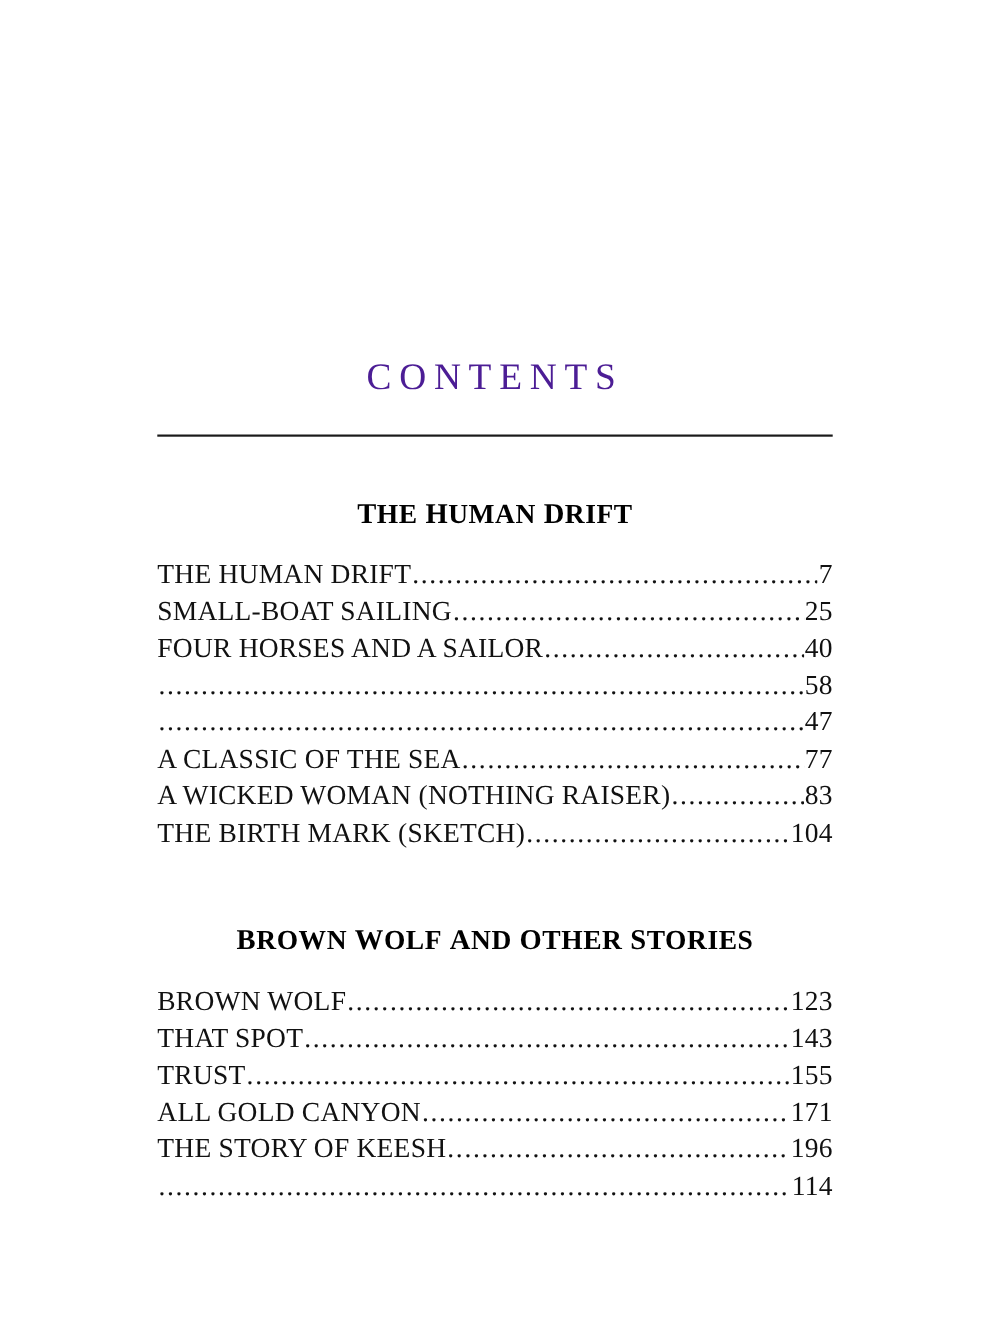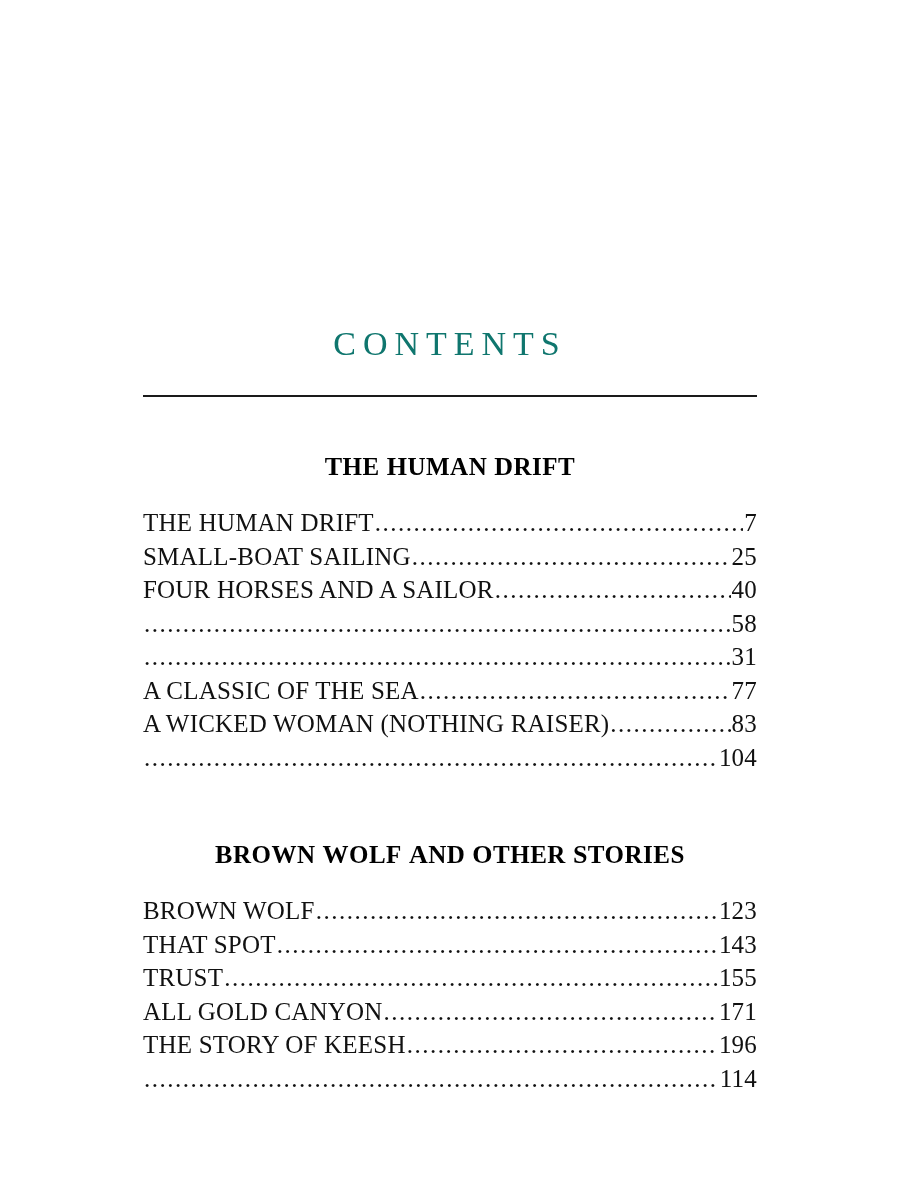--- a/index.html
+++ b/index.html
@@ -22,21 +22,21 @@
   }
   .contents-title {
     position: absolute;
     top: 325px;
     left: 0;
     width: 900px;
     text-align: center;
     font-family: "Liberation Serif", serif;
     font-size: 34px;
     letter-spacing: 7px;
-    color: #0f766e;
+    color: #4c1d95;
     font-weight: 400;
   }
   .rule {
     position: absolute;
     top: 395px;
     left: 143px;
     width: 614px;
     height: 2px;
     background: #1a1a1a;
   }
@@ -130,33 +130,34 @@
           <span class="etitle">FOUR HORSES AND A SAILOR</span>
           <span class="leader">.........................................................................................................</span>
           <span class="epage">40</span>
         </li>
         <li class="entry">
           <span class="leader">.........................................................................................................</span>
           <span class="epage">58</span>
         </li>
         <li class="entry">
           <span class="leader">.........................................................................................................</span>
-          <span class="epage">31</span>
+          <span class="epage">47</span>
         </li>
         <li class="entry">
           <span class="etitle">A CLASSIC OF THE SEA</span>
           <span class="leader">.........................................................................................................</span>
           <span class="epage">77</span>
         </li>
         <li class="entry">
           <span class="etitle">A WICKED WOMAN (NOTHING RAISER)</span>
           <span class="leader">.........................................................................................................</span>
           <span class="epage">83</span>
         </li>
         <li class="entry">
+          <span class="etitle">THE BIRTH MARK (SKETCH)</span>
           <span class="leader">.........................................................................................................</span>
           <span class="epage">104</span>
         </li>
       </ul>
     </div>
 
     <div class="section-gap"></div>
 
     <div class="section">
       <div class="section-heading">

